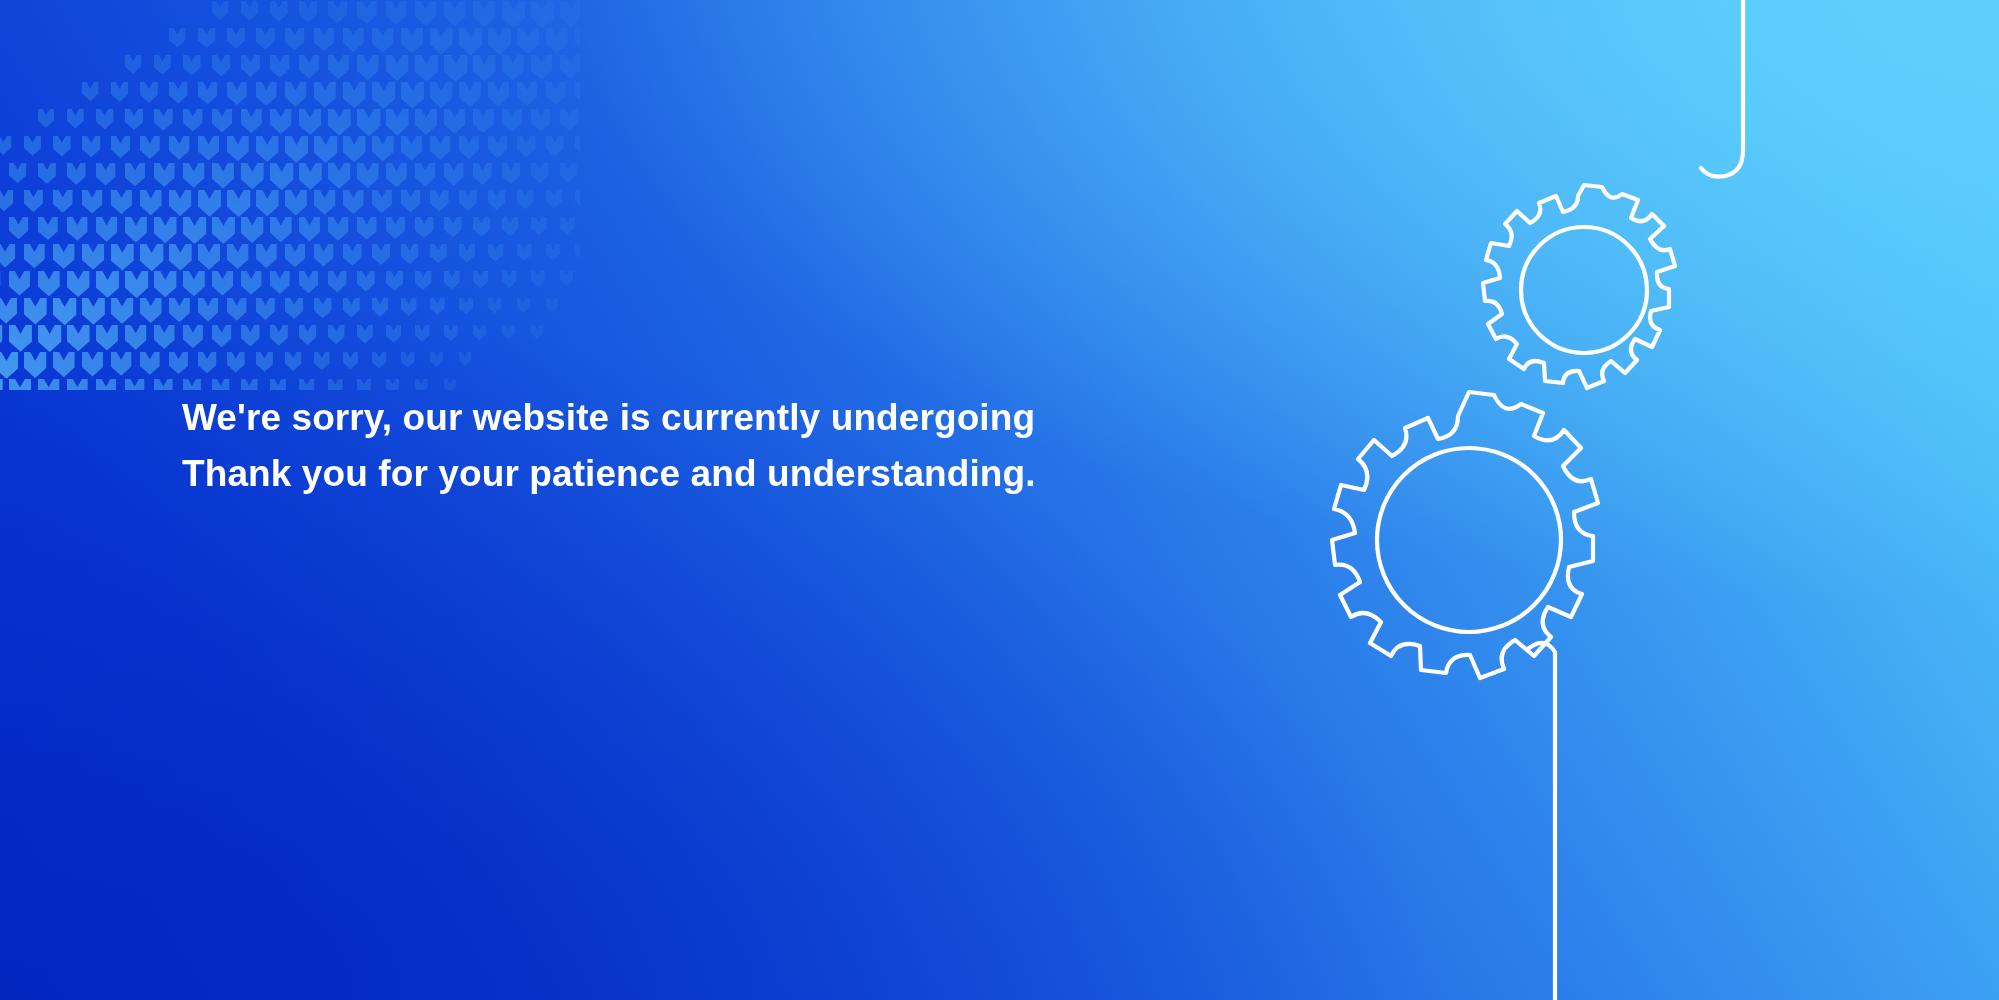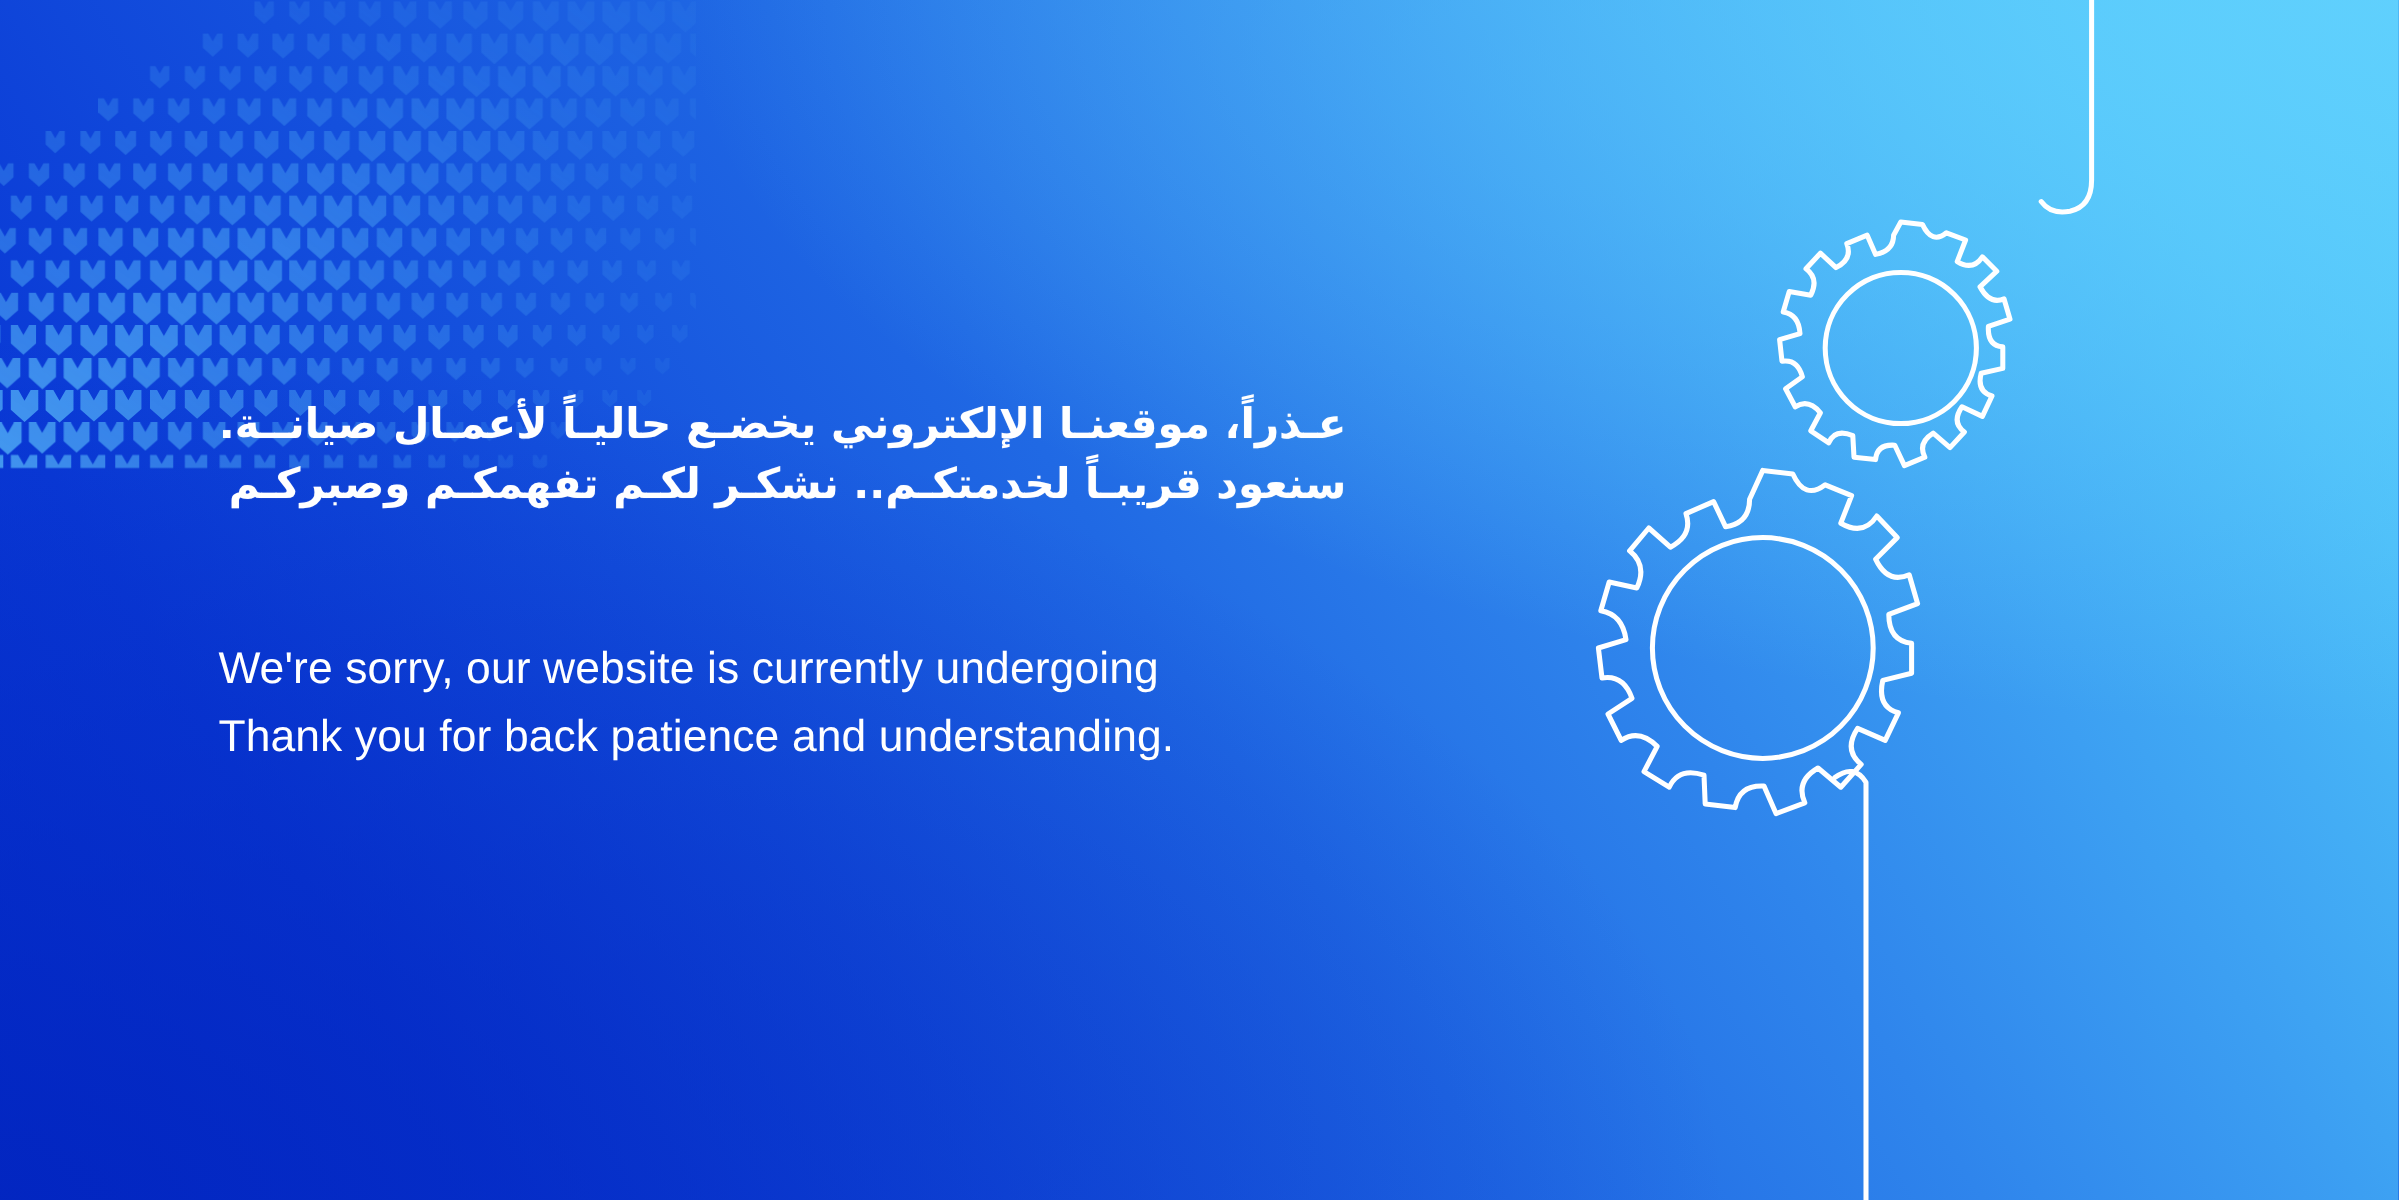--- a/index.html
+++ b/index.html
@@ -81,25 +81,25 @@
     font-family: "DejaVu Sans", "Liberation Sans", sans-serif;
     font-size: 35px;
     font-weight: 700;
     line-height: 1.42;
     letter-spacing: 0px;
     text-shadow: 0 0 1px rgba(255,255,255,0.25);
   }
   .arabic-line { display: block; white-space: nowrap; }
 
   .english-block {
-    margin-top: 100px;
+    margin-top: 60px;
     color: #ffffff;
     font-family: "Liberation Sans", "DejaVu Sans", sans-serif;
     font-size: 37px;
-    font-weight: 400;
+    font-weight: 700;
     line-height: 1.52;
     letter-spacing: 0.1px;
     direction: ltr;
     text-align: left;
   }
   .english-line { display: block; white-space: nowrap; }
 </style>
 </head>
 <body>
 
@@ -461,23 +461,19 @@
           Q -11,-104 -11,-124 Z
         "></path>
         <circle cx="0" cy="0" r="92"></circle>
       </g>
 
       <path d="M290,648 Q306,636 316,652 L316,1006"></path>
     </g>
   </svg>
 
   <div class="content">
-    <div class="arabic-block">
-      <span class="arabic-line">عـذراً، موقعنـا الإلكتروني يخضـع حاليـاً لأعمـال صيانــة.</span>
-      <span class="arabic-line">سنعود قريبـاً لخدمتكـم.. نشكـر لكـم تفهمكـم وصبركـم</span>
-    </div>
     <div class="english-block">
       <span class="english-line">We're sorry, our website is currently undergoing</span>
-      <span class="english-line">Thank you for back patience and understanding.</span>
+      <span class="english-line">Thank you for your patience and understanding.</span>
     </div>
   </div>
 
 </div>
 
 </body></html>

